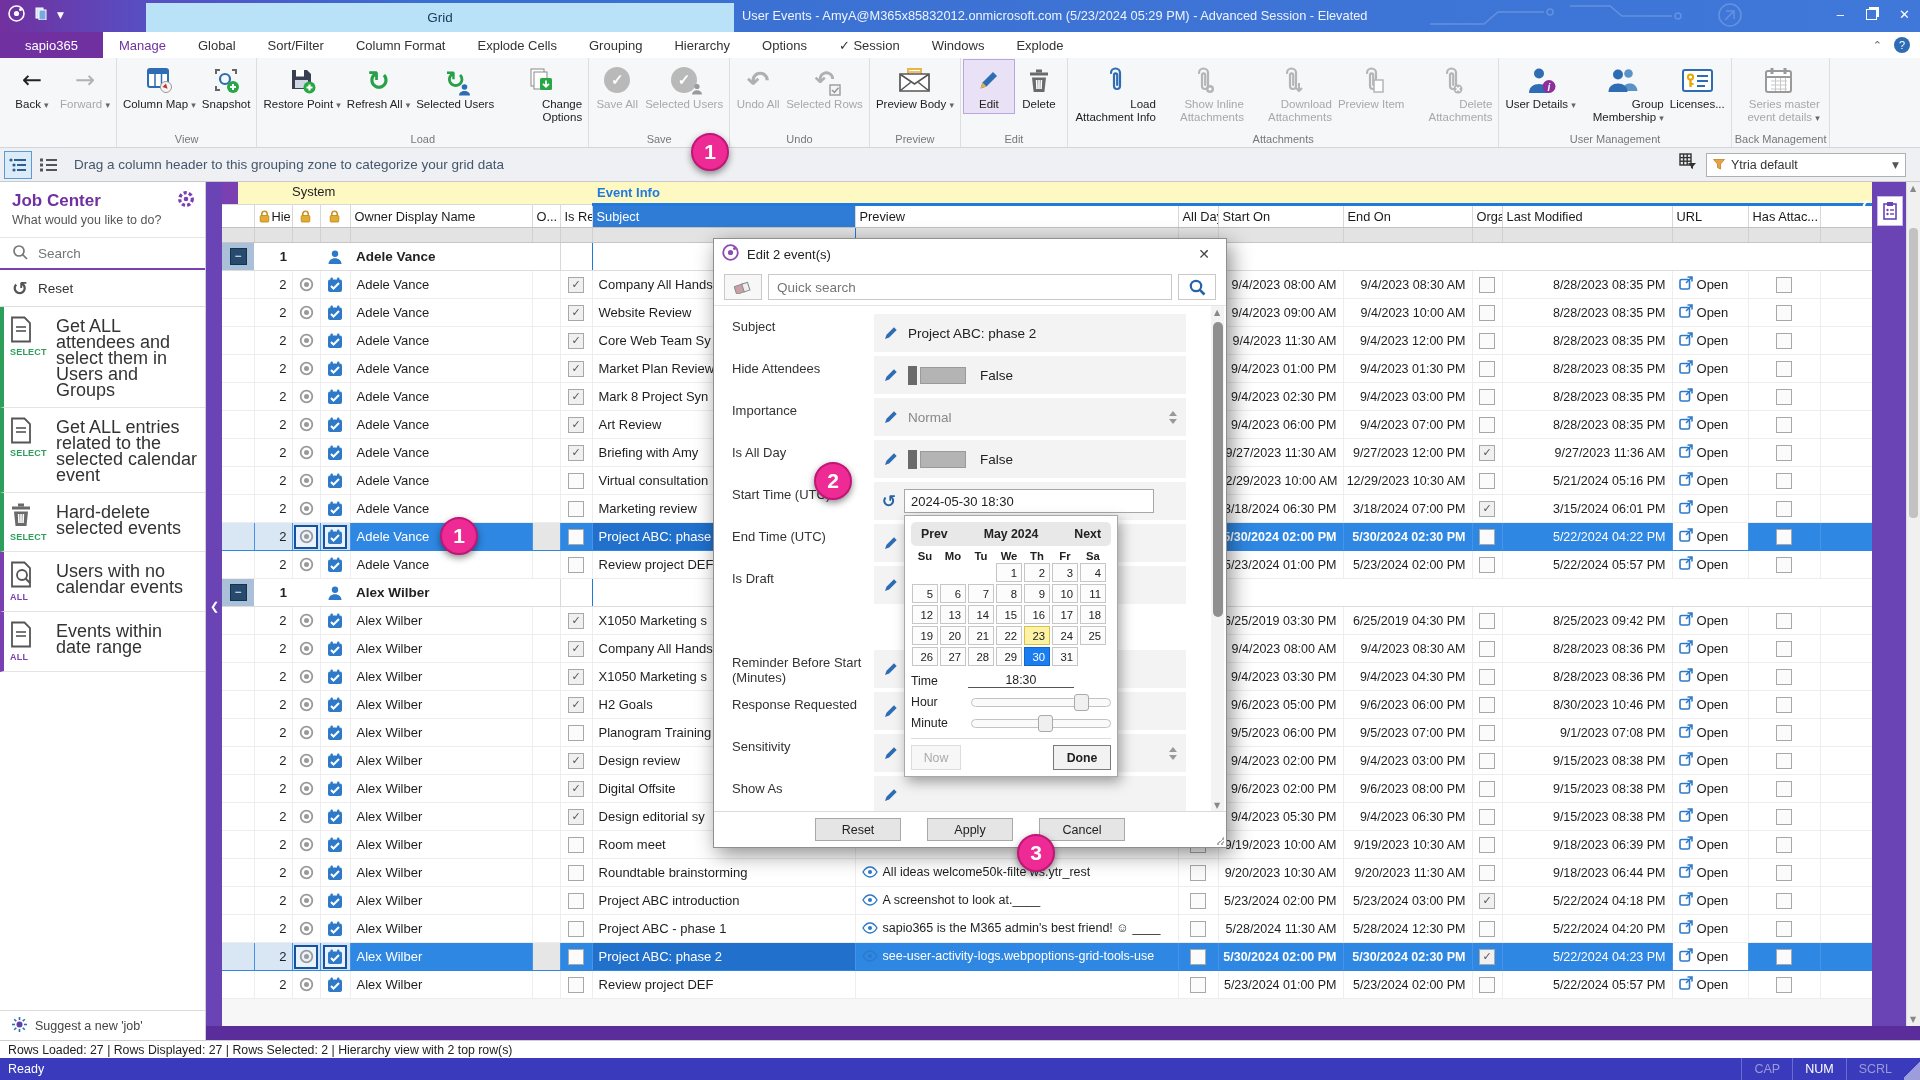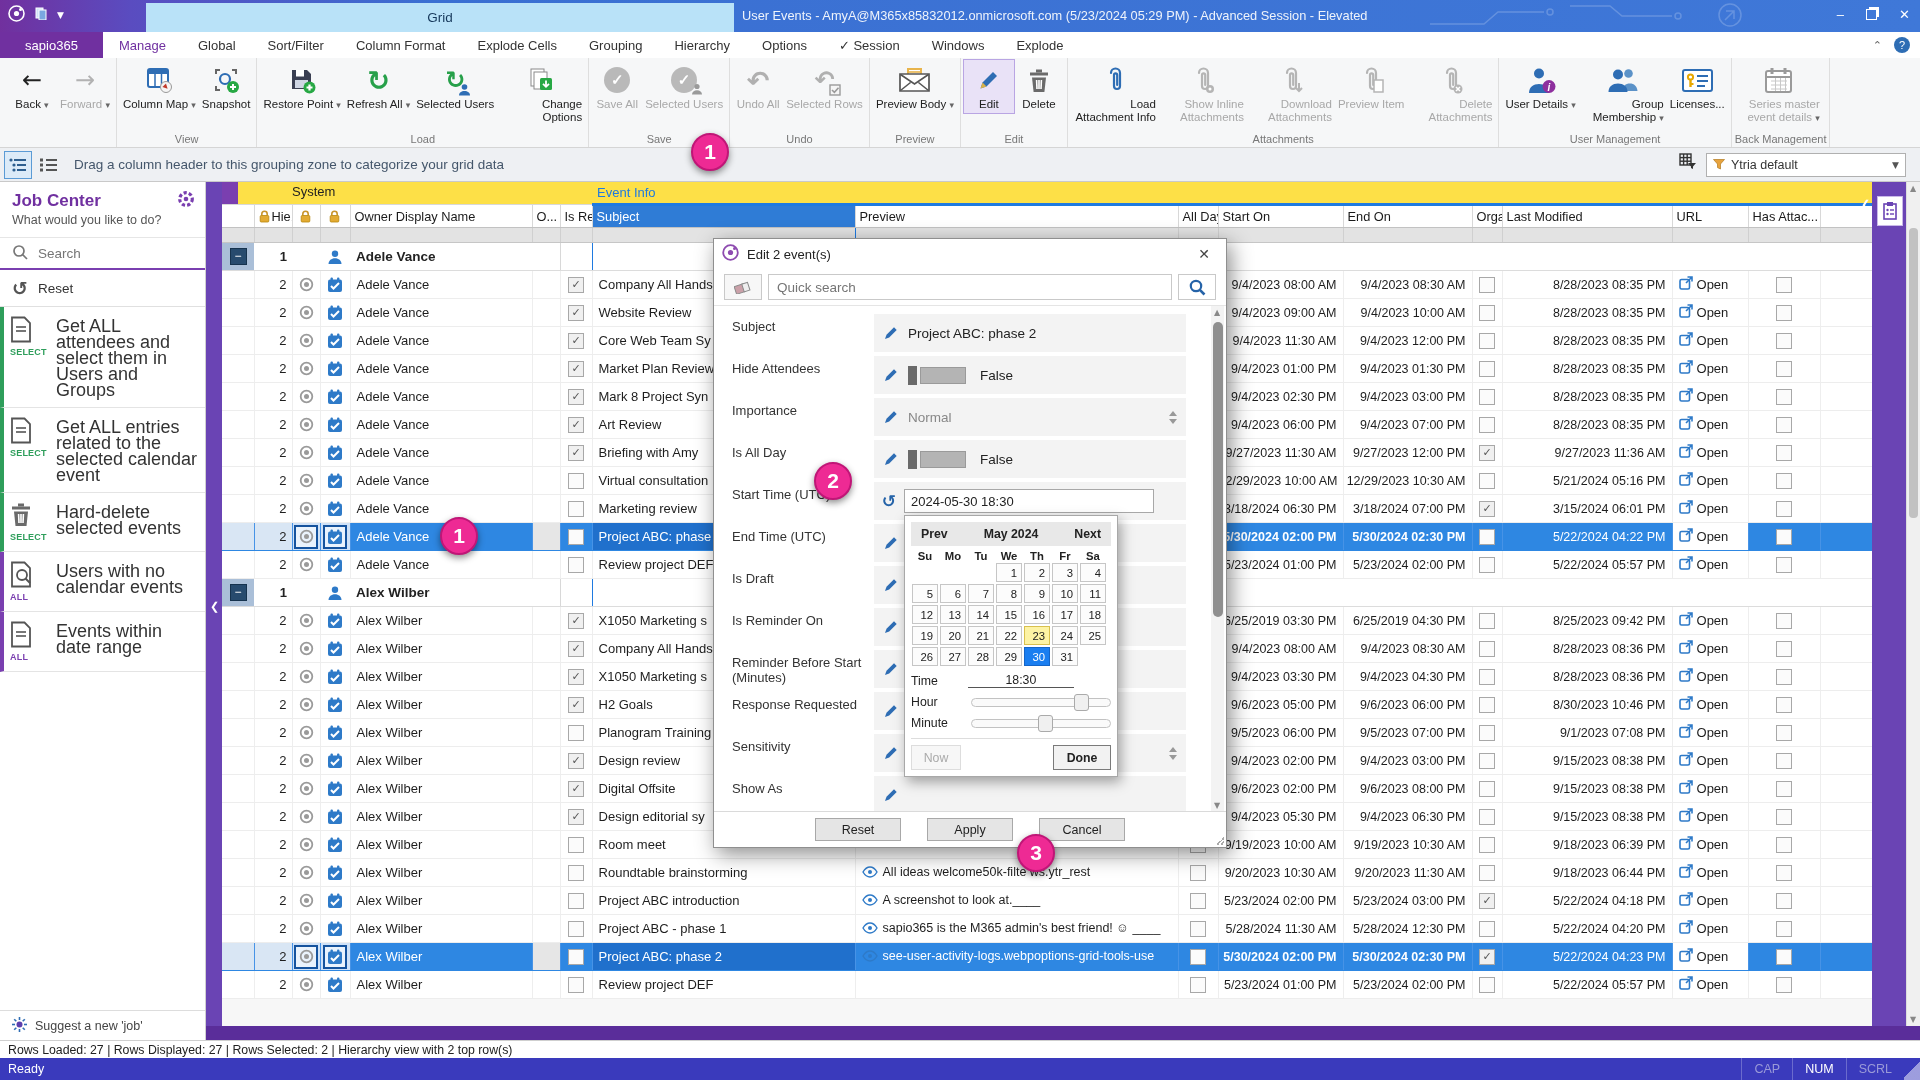--- a/index.html
+++ b/index.html
@@ -76,24 +76,24 @@
   #sb2{position:absolute;left:0;top:1058px;width:1920px;height:22px;background:#3a3abc;color:#fff;display:flex;align-items:center;font-size:12.5px}
   #sb2 .rdy{margin-left:8px}
   #flags{margin-left:auto;display:flex;height:100%;align-items:center}
   .flag{padding:0 12px;border-left:1px solid rgba(255,255,255,.25);color:#9a9ad8;height:100%;display:flex;align-items:center}
   .flag.on{color:#fff}
   .grip{width:16px;height:100%;background:linear-gradient(135deg,transparent 50%,rgba(255,255,255,.5) 50%)}
   
   #gridwrap{position:absolute;left:222px;top:182px;width:1650px;height:844px;background:#f7f7f7;overflow:hidden}
   table{border-collapse:collapse;table-layout:fixed;width:1650px;font-size:13px}
   td,th{overflow:hidden;white-space:nowrap;padding:0;box-sizing:border-box}
-  .bandrow td{height:22px;background:#fde047}
+  .bandrow td{height:22px;background:#fef9c3}
   .band-sys{border-bottom:1px solid #d8d8d8;color:#222}
   .pblock{display:inline-block;width:16px;height:22px;background:#7a3fb0;vertical-align:middle;margin-right:54px}
-  .band-evt{color:#1f7ae0;font-weight:normal;border-bottom:3px solid #1f7ae0;padding-left:5px}
+  .band-evt{color:#1f7ae0;font-weight:bold;border-bottom:3px solid #1f7ae0;padding-left:5px}
   .hdr th{height:23px;background:#fff;border-right:1px solid #d8d8d8;border-bottom:1px solid #c2c2c2;font-weight:normal;text-align:left;padding-left:4px;color:#1a1a1a;font-size:12.8px}
   .hdr th svg{vertical-align:-2px;margin-right:2px}
   .hdr th.sel{background:#2f7cd6;color:#fff}
   .hdr th.ctr{text-align:center;padding-left:0}
   .fr td{height:15px;background:#e3e3e3;border-right:1px solid #d0d0d0;border-bottom:1px solid #c6c6c6}
   tr.r td{height:28px;border-bottom:1px solid #ededed;border-right:1px solid #eeeeee;background:#fff;color:#1e1e1e}
   td.hie{background:#d9e6f4;text-align:right;padding-right:5px;border-right:1px solid #c3d3e6}
   td.expc{background:#d9e6f4;border-right:1px solid #c3d3e6}
   td.ic{text-align:center}
   .icw{display:inline-flex;align-items:center;justify-content:center;width:20px;height:20px;vertical-align:middle}
@@ -149,21 +149,21 @@
   .dtinput{height:24px;border:1px solid #a8a8a8;width:250px;padding:0 6px;font:inherit;font-size:13px;color:#222;background:#fff;box-sizing:border-box}
   #dvscroll{position:absolute;right:2px;top:67px;width:13px;height:506px;background:#f3f3f3}
   #dvscroll .dth{position:absolute;left:1.5px;top:16px;width:10px;height:295px;background:#8f8f8f;border-radius:5px}
   #dvscroll .da{position:absolute;left:3px;color:#888;font-size:8px}
   .dfoot{position:absolute;left:0;bottom:0;width:100%;height:35px;border-top:1px solid #dadada;display:flex;align-items:center;justify-content:center;gap:26px;background:#fff}
   .dbtn{width:86px;height:23px;background:#e5e5e5;border:1px solid #a8a8a8;font-size:12.5px;display:flex;align-items:center;justify-content:center;color:#222;box-sizing:border-box}
   .dgrip{position:absolute;right:2px;bottom:2px;width:10px;height:10px;background:
      linear-gradient(135deg,transparent 60%,#aaa 60%,#aaa 70%,transparent 70%,transparent 80%,#aaa 80%,#aaa 90%,transparent 90%)}
   
   #calpopup{position:absolute;left:190px;top:276px;width:214px;background:#fff;border:1px solid #a8a8a8;box-shadow:3px 5px 12px rgba(0,0,0,.35);padding:6px;z-index:5;box-sizing:border-box}
-  .calhdr{display:flex;background:#e8e8e8;border-radius:0;height:24px;align-items:center;font-weight:bold;font-size:12.3px;color:#222}
+  .calhdr{display:flex;background:#e8e8e8;border-radius:5px;height:24px;align-items:center;font-weight:bold;font-size:12.3px;color:#222}
   .calnav{padding:0 10px}
   .caltitle{flex:1;text-align:center}
   .caldays{display:flex;font-weight:bold;font-size:11.3px;margin-top:4px;color:#222}
   .caldays span{width:28px;text-align:center}
   .calrow{display:flex}
   .calcell{width:26px;height:19px;margin:1px;border:1px solid #c6c6c6;background:#fcfcfc;font-size:11.3px;display:flex;align-items:center;justify-content:flex-end;padding-right:4px;color:#222;box-sizing:border-box}
   .calcell.empty{border:none;background:none}
   .calcell.today{background:#fdf3a4;border-color:#d8c04e}
   .calcell.seld{background:#1a7ef0;border-color:#1465c8;color:#fff}
   .caltime{display:flex;align-items:center;margin-top:6px;font-size:12.3px;color:#222}
@@ -1880,30 +1880,20 @@
         <div class="drow" style="top:260px">
           <div class="dlabel">Is Draft</div>
           <div class="dband">
             <span class="dpen">
               <svg width="16" height="16">
                 <path d="M2 14l1.5-4.2L11 2.3 13.7 5 6.2 12.5z" fill="#2e6db4"></path>
               </svg>
             </span>
           </div>
         </div>
-        <div class="drow" style="top:302px">
-          <div class="dlabel">Is Reminder On</div>
-          <div class="dband">
-            <span class="dpen">
-              <svg width="16" height="16">
-                <path d="M2 14l1.5-4.2L11 2.3 13.7 5 6.2 12.5z" fill="#2e6db4"></path>
-              </svg>
-            </span>
-          </div>
-        </div>
         <div class="drow" style="top:344px">
           <div class="dlabel">Reminder Before Start (Minutes)</div>
           <div class="dband">
             <span class="dpen">
               <svg width="16" height="16">
                 <path d="M2 14l1.5-4.2L11 2.3 13.7 5 6.2 12.5z" fill="#2e6db4"></path>
               </svg>
             </span>
           </div>
         </div>

